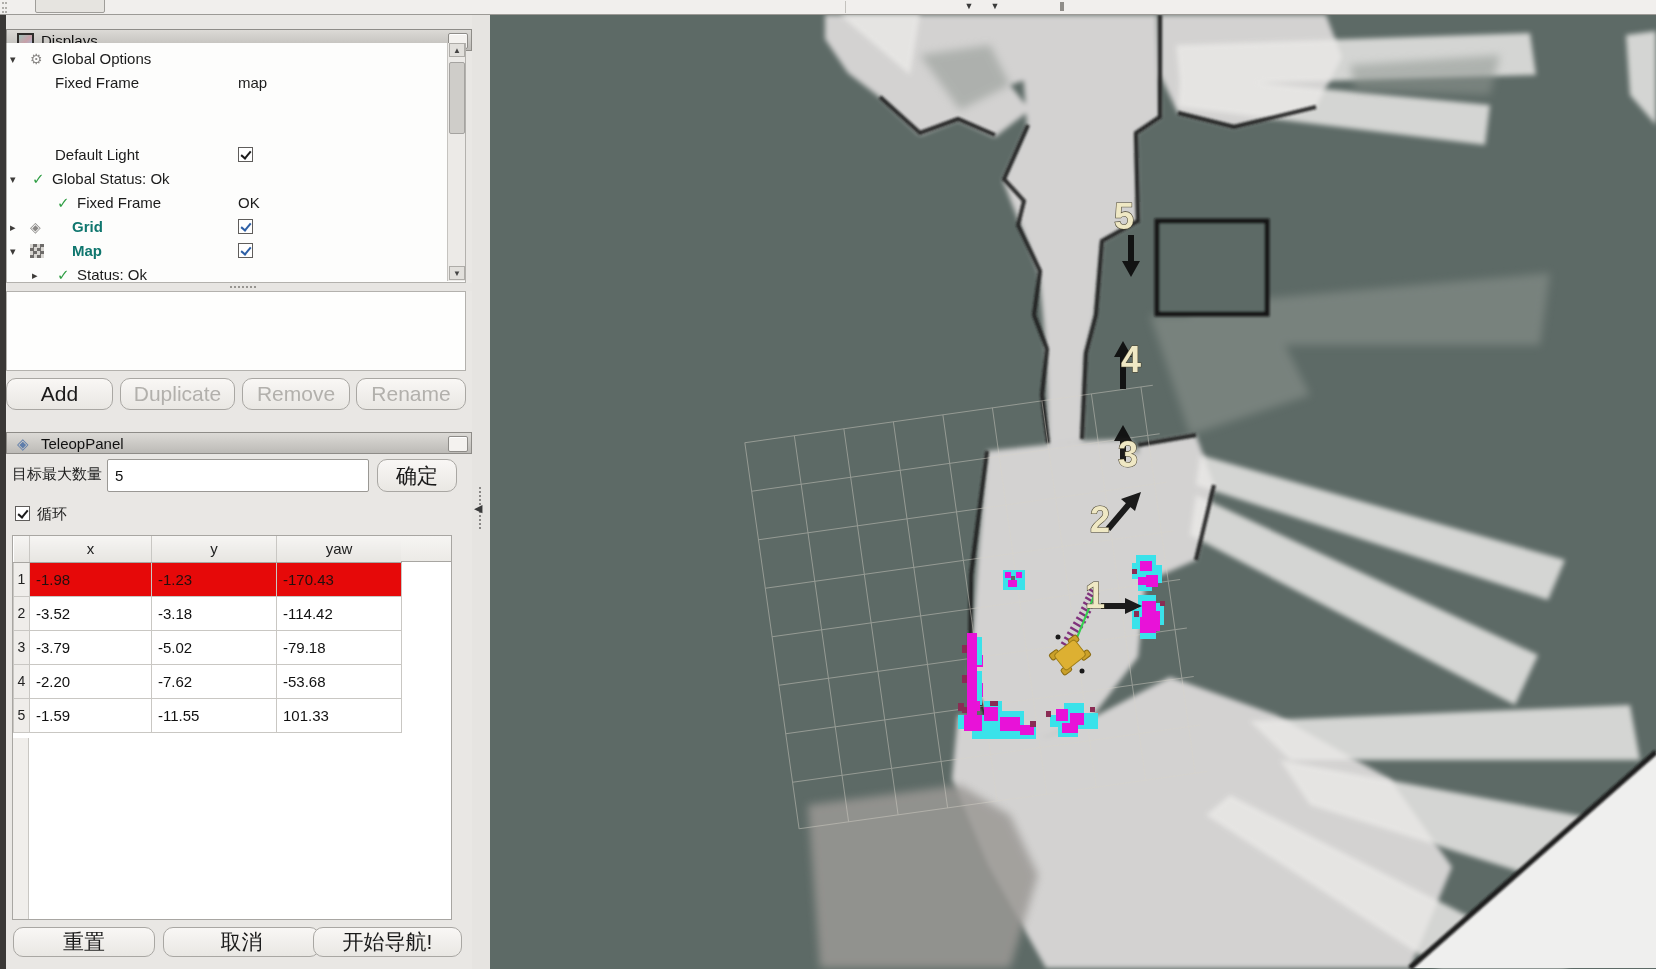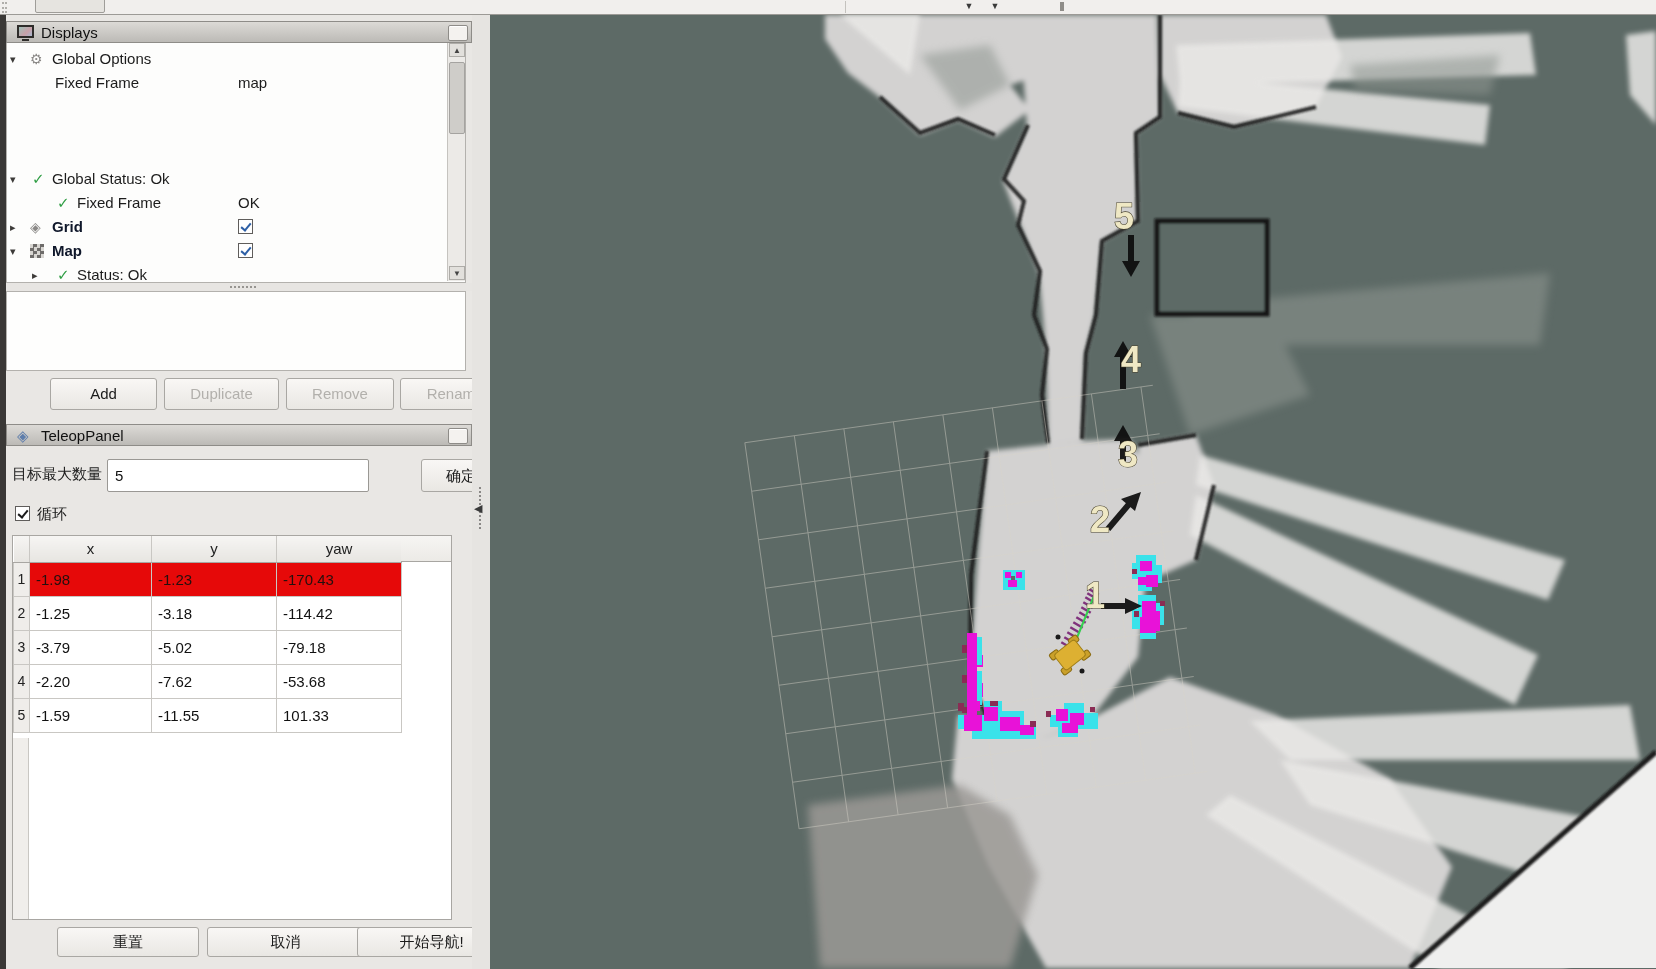--- a/index.html
+++ b/index.html
@@ -13,58 +13,58 @@
   #tb-btn { position:absolute; left:35px; top:-3px; width:70px; height:16px; background:#e6e4e0; border:1px solid #9f9d99; border-radius:2px; }
   .tb-drop { position:absolute; top:0px; width:14px; height:13px; font-size:9px; color:#3a3a3a; text-align:center; line-height:13px; }
   #tb-sep { position:absolute; left:845px; top:1px; width:1px; height:12px; background:#c4c2be; }
   #tb-mark { position:absolute; left:1060px; top:2px; width:4px; height:9px; background:#8f8d89; }
 
   
   #left-strip { position:absolute; left:0; top:15px; width:6px; height:954px; background:#3a3836; }
 
   
   .title-bar { position:absolute; left:6px; width:466px; height:22px;
-    background:linear-gradient(#dcdad6,#bcbab6); border:1px solid #8e8c88; }
+    background:linear-gradient(#dcdad6,#bcbab6); border:1px solid #8e8c88;margin-top:8px; }
   .title-bar .t { position:absolute; left:34px; top:2px; font-size:15px; color:#111; }
   .float-btn { position:absolute; left:441px; top:3px; width:20px; height:16px; background:#f4f2ef; border:1px solid #8e8c88; border-radius:2px; box-shadow:inset 0 1px 0 #fff; }
 
   
   .mon-ico { position:absolute; left:10px; top:3px; width:17px; height:13px; border:2px solid #2e2c2a; background:linear-gradient(135deg,#9fc0b8,#c8a0a8 60%,#a8b8d0); }
   .mon-ico::after { content:""; position:absolute; left:3px; top:12px; width:7px; height:2px; background:#2e2c2a; }
 
   
   #tree { position:absolute; left:6px; top:43px; width:460px; height:240px; background:#fdfdfc; border:1px solid #b3b1ad; border-top:none; overflow:hidden; }
   .trow { position:absolute; left:0; width:440px; height:24px; line-height:24px; }
   .trow span { position:absolute; white-space:nowrap; }
   .tw { font-size:11px; color:#3c3a38; top:0; }
   .gear { font-size:14px; color:#8a8886; top:0; }
   .gcheck { color:#2f9e44; font-weight:bold; font-size:15px; }
   .tl { color:#1c1c1c; }
   .tv { color:#1c1c1c; }
-  .blue { color:#0f172a; font-weight:bold; }
+  .blue { color:#0f766e; font-weight:bold;margin-left:20px; }
   .grid-ico { font-size:14px; color:#8a8886; }
   .map-ico { top:5px; width:14px; height:14px; background:repeating-conic-gradient(#6e6c6a 0 25%, #d8d6d2 0 50%) 0 0/7px 7px; }
   .swatch { top:4px; width:16px; height:16px; background:#303030; border:1px solid #666; }
   .cb { top:4px; width:15px; height:15px; background:#fff; border:1px solid #5f5d5b; }
   .cb.checked::after { content:""; position:absolute; left:4px; top:1px; width:4px; height:8px; border:solid #1a1a1a; border-width:0 2px 2px 0; transform:rotate(40deg); }
   .cb.bluecheck::after { border-color:#2d5fa6; }
 
   
   #tree-sb { position:absolute; left:440px; top:0; width:18px; height:238px; background:#eceae7; border-left:1px solid #c5c3bf; }
   .sb-btn { position:absolute; left:1px; width:16px; height:14px; background:#e2e0dc; border:1px solid #aeaca8; font-size:8px; color:#444; text-align:center; line-height:13px; }
   #sb-thumb { position:absolute; left:1px; top:19px; width:16px; height:72px; background:#cfcdc9; border:1px solid #a5a3a0; border-radius:2px; }
 
   
   #h-split { position:absolute; left:6px; top:283px; width:466px; height:8px; background:#e7e5e2; }
   #h-split::after { content:""; position:absolute; left:224px; top:3px; width:26px; height:2px; border-top:2px dotted #969490; }
 
   #blank-box { position:absolute; left:6px; top:291px; width:460px; height:80px; background:#fefefd; border:1px solid #b3b1ad; }
 
   
-  .btn { position:absolute; height:32px; background:linear-gradient(#f9f7f5,#e9e7e3); border:1px solid #a9a7a3; border-radius:3px; text-align:center; line-height:30px; font-size:15px; color:#1a1a1a;margin-left:44px; }
+  .btn { position:absolute; height:32px; background:linear-gradient(#f9f7f5,#e9e7e3); border:1px solid #a9a7a3; border-radius:10px; text-align:center; line-height:30px; font-size:21px; color:#1a1a1a; }
   .btn.disabled { color:#b2b0ac; }
 
   
   .pan-diamond { position:absolute; left:10px; top:2px; font-size:15px; color:#5e7dab; }
   #max-label { position:absolute; left:12px; top:465px; }
   #max-input { position:absolute; left:107px; top:459px; width:262px; height:33px; background:#fff; border:1px solid #9a9894; border-radius:2px; padding-left:7px; font-size:15px; font-family:inherit; color:#111; }
   #loop-cb { position:absolute; left:15px; top:506px; }
   #loop-label { position:absolute; left:37px; top:505px; }
 
   
@@ -109,20 +109,24 @@
 
   <div id="tree">
     <div class="trow" style="top:4px">
       <span class="tw" style="left:3px">▾</span>
       <span class="gear" style="left:23px">⚙</span>
       <span class="tl" style="left:45px">Global Options</span>
     </div>
     <div class="trow" style="top:28px">
       <span class="tl" style="left:48px">Fixed Frame</span>
       <span class="tv" style="left:231px">map</span>
+    </div>
+    <div class="trow" style="top:100px">
+      <span class="tl" style="left:48px">Default Light</span>
+      <span class="cb checked" style="left:231px"></span>
     </div>
     <div class="trow" style="top:124px">
       <span class="tw" style="left:3px">▾</span>
       <span class="gcheck" style="left:25px">✓</span>
       <span class="tl" style="left:45px">Global Status: Ok</span>
     </div>
     <div class="trow" style="top:148px">
       <span class="gcheck" style="left:50px">✓</span>
       <span class="tl" style="left:70px">Fixed Frame</span>
       <span class="tv" style="left:231px">OK</span>
@@ -191,21 +195,21 @@
       </thead>
       <tbody>
         <tr class="hl">
           <td class="nc">1</td>
           <td class="vc">-1.98</td>
           <td class="vc">-1.23</td>
           <td class="vc">-170.43</td>
         </tr>
         <tr>
           <td class="nc">2</td>
-          <td class="vc">-1.25</td>
+          <td class="vc">-3.52</td>
           <td class="vc">-3.18</td>
           <td class="vc">-114.42</td>
         </tr>
         <tr>
           <td class="nc">3</td>
           <td class="vc">-3.79</td>
           <td class="vc">-5.02</td>
           <td class="vc">-79.18</td>
         </tr>
         <tr>

